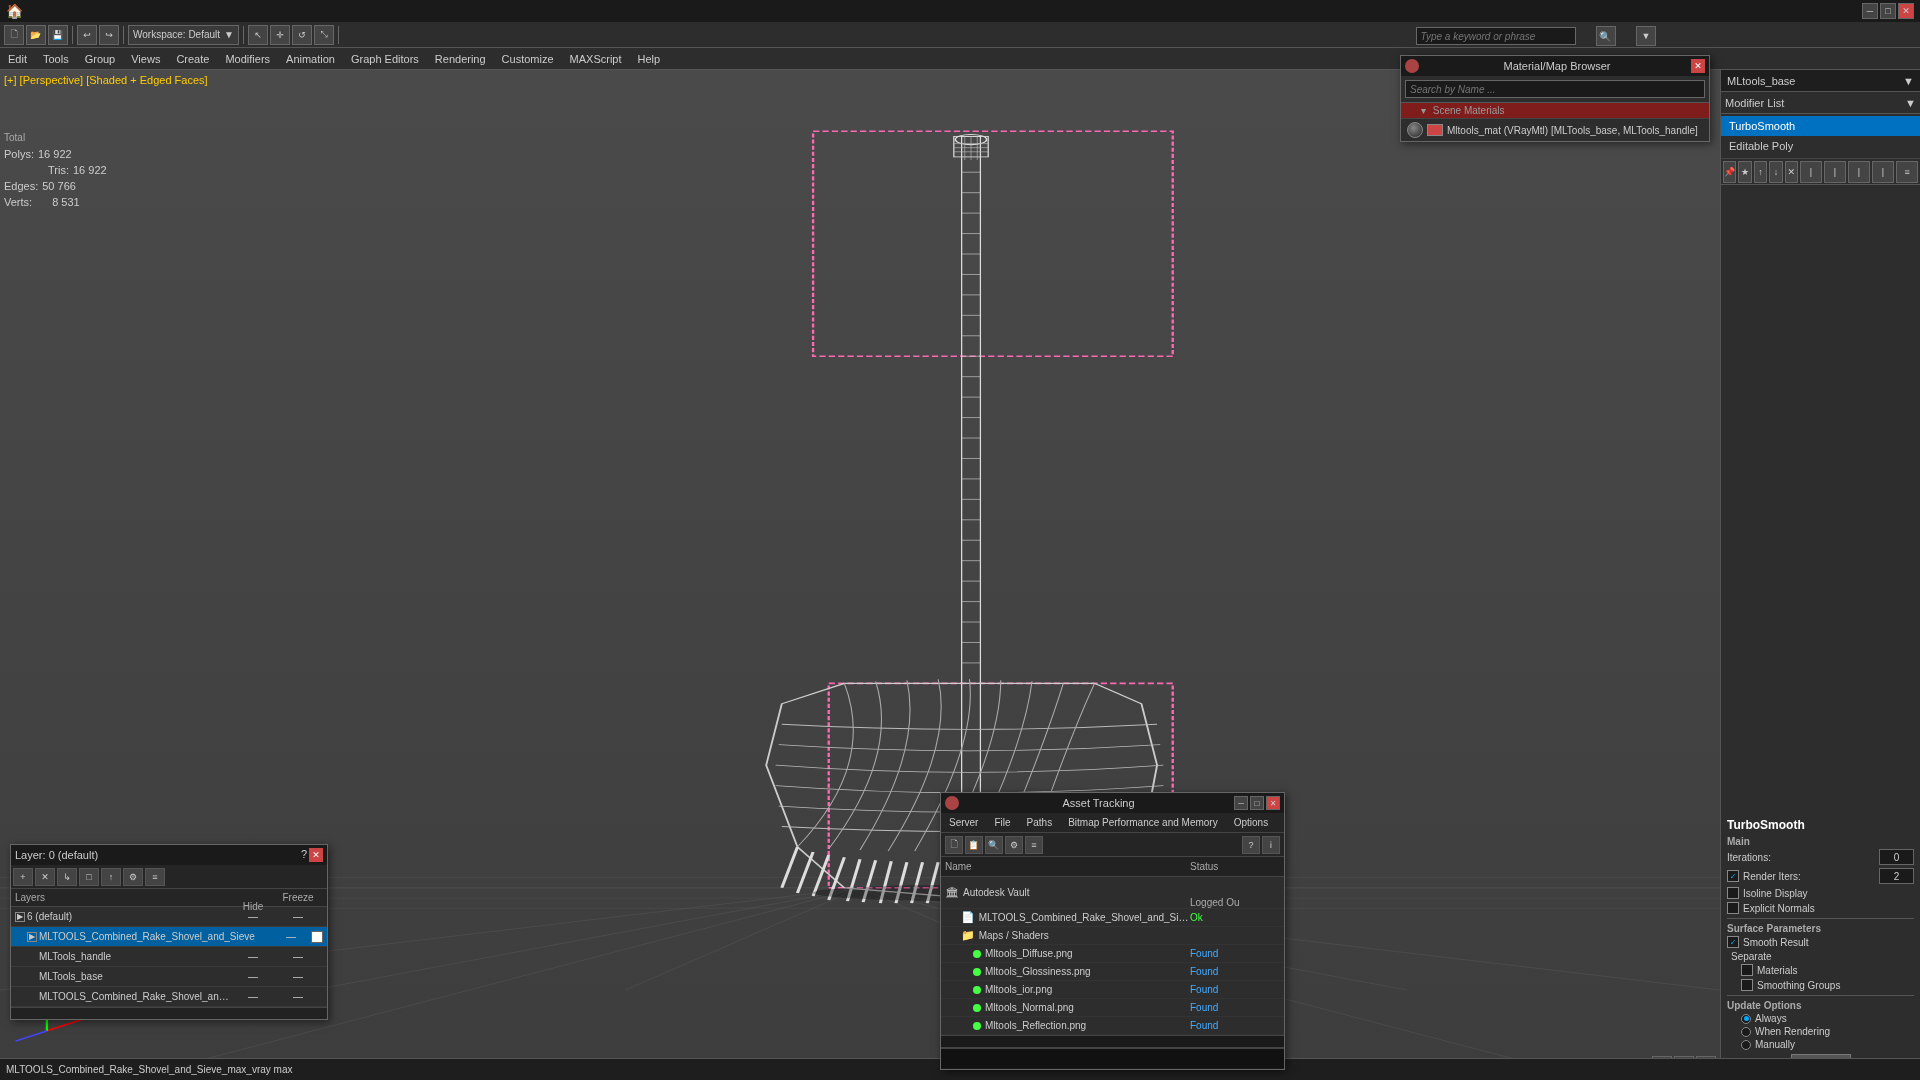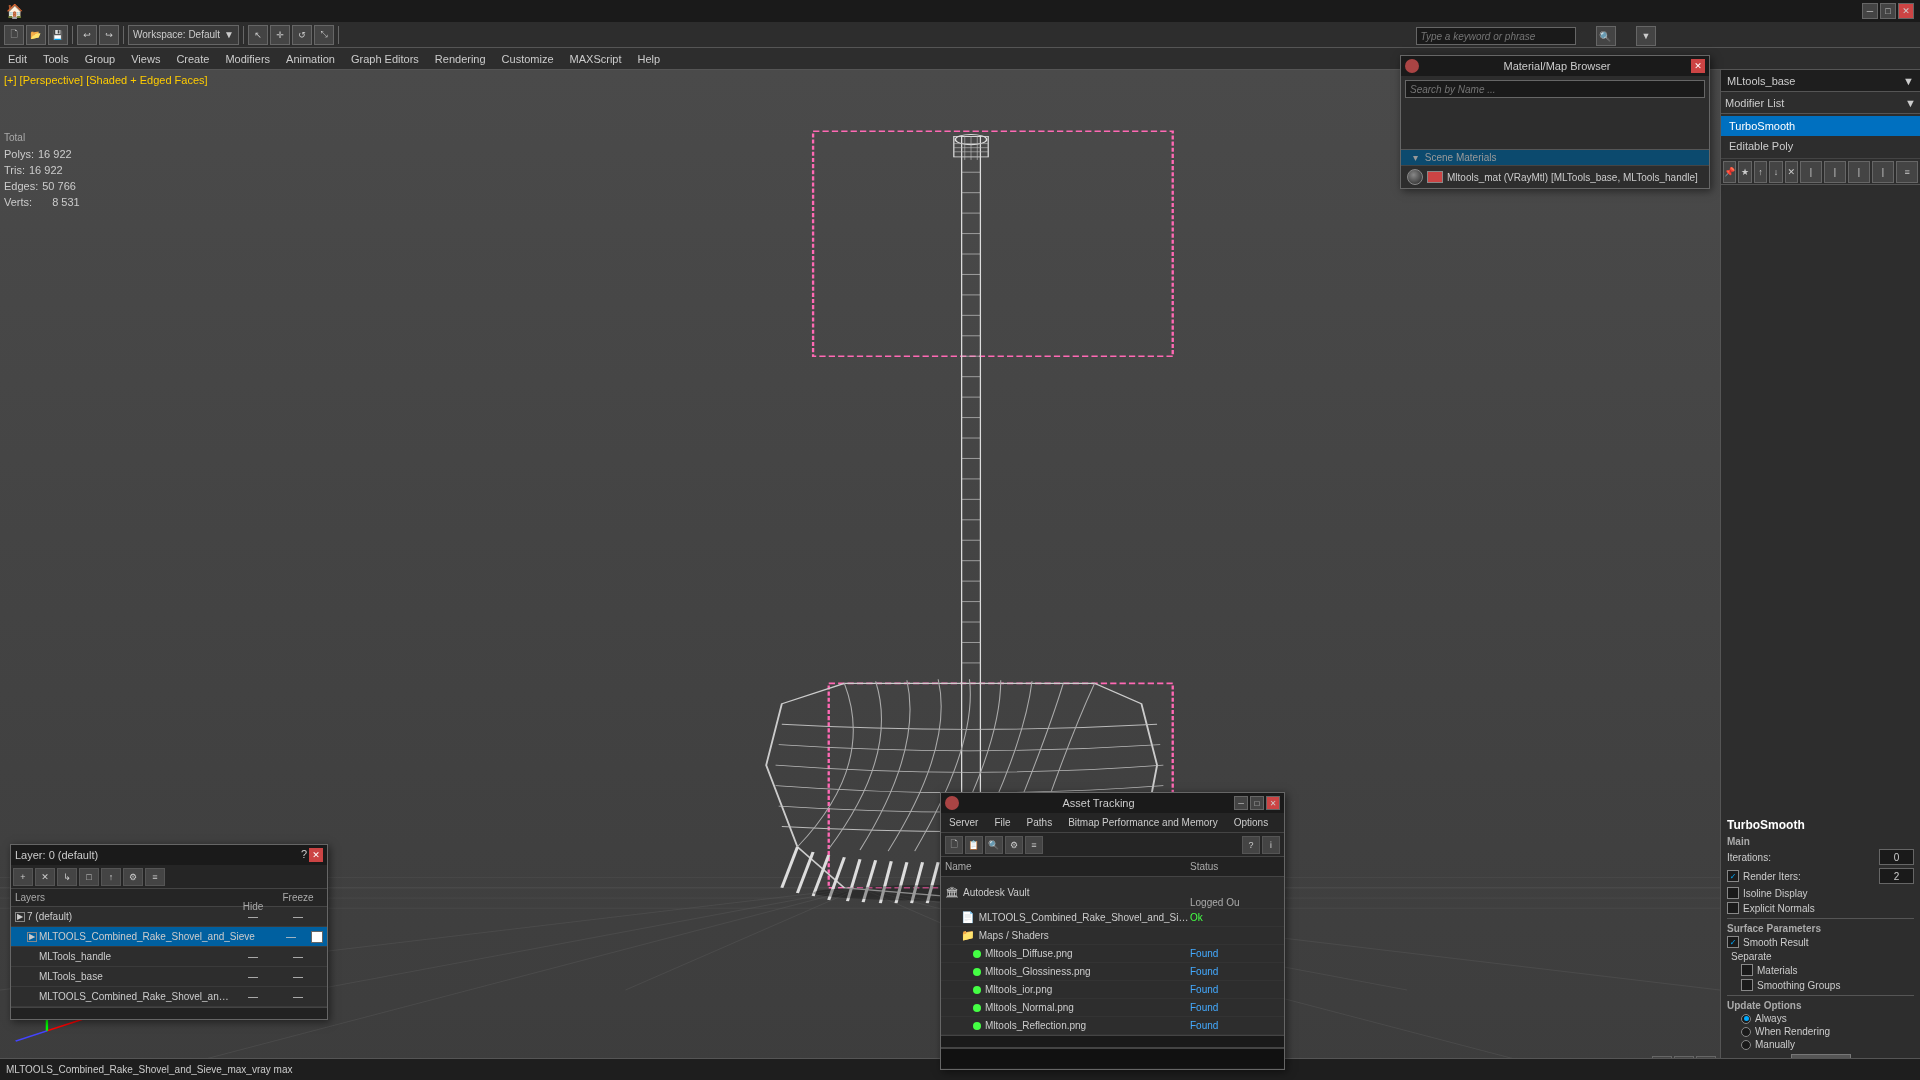--- a/index.html
+++ b/index.html
@@ -313,27 +313,26 @@
       width: 100%;
       height: 18px;
       background: #1a1a1a;
       border: 1px solid #666;
       color: #999;
       font-size: 10px;
       padding: 0 4px;
       font-style: italic;
     }
     .panel-section-header {
-      background: #0c4a6e;
-      padding: 2px 12px;
+      background: #7f1d1d;
+      padding: 2px 20px;
       font-size: 10px;
       color: #999;
       border-top: 1px solid #555;
       border-bottom: 1px solid #444;
-      margin-top: 47px;
     }
     .mat-item {
       height: 22px;
       display: flex;
       align-items: center;
       padding: 0 6px;
       gap: 4px;
       font-size: 11px;
       color: #ccc;
     }
@@ -639,21 +638,21 @@
 
   <div id="viewport">
     <div id="viewport-label">[+] [Perspective] [Shaded + Edged Faces]</div>
 
     <div id="stats">
       <div style="color:#aaa; font-size:10px;">Total</div>
       <div style="display:flex; gap:4px;">
         <span>Polys:</span>
         <span>16 922</span>
       </div>
-      <div style="display:flex; gap:4px;">
+      <div style="display:flex; gap:4px;margin-left:44px;">
         <span>Tris:</span>
         <span>16 922</span>
       </div>
       <div style="display:flex; gap:4px;">
         <span>Edges:</span>
         <span>50 766</span>
       </div>
       <div style="display:flex; gap:20px;">
         <span>Verts:</span>
         <span>8 531</span>
@@ -920,21 +919,21 @@
   </div>
   <div class="layer-headers">
     <span class="layer-header-name">Layers</span>
     <span class="layer-header-hide">Hide</span>
     <span class="layer-header-freeze">Freeze</span>
   </div>
   <div class="layer-list">
 
     <div class="layer-row">
       <span class="tree-toggle">▶</span>
-      <span class="layer-name">7 (default)</span>
+      <span class="layer-name">6 (default)</span>
       <span class="layer-hide">—</span>
       <span class="layer-freeze">—</span>
     </div>
 
     <div class="layer-row selected">
       <span style="width:12px;"></span>
       <span class="tree-toggle">▶</span>
       <span class="layer-name">MLTOOLS_Combined_Rake_Shovel_and_Sieve</span>
       <span class="layer-hide">—</span>
       <div class="layer-check checked"></div>

